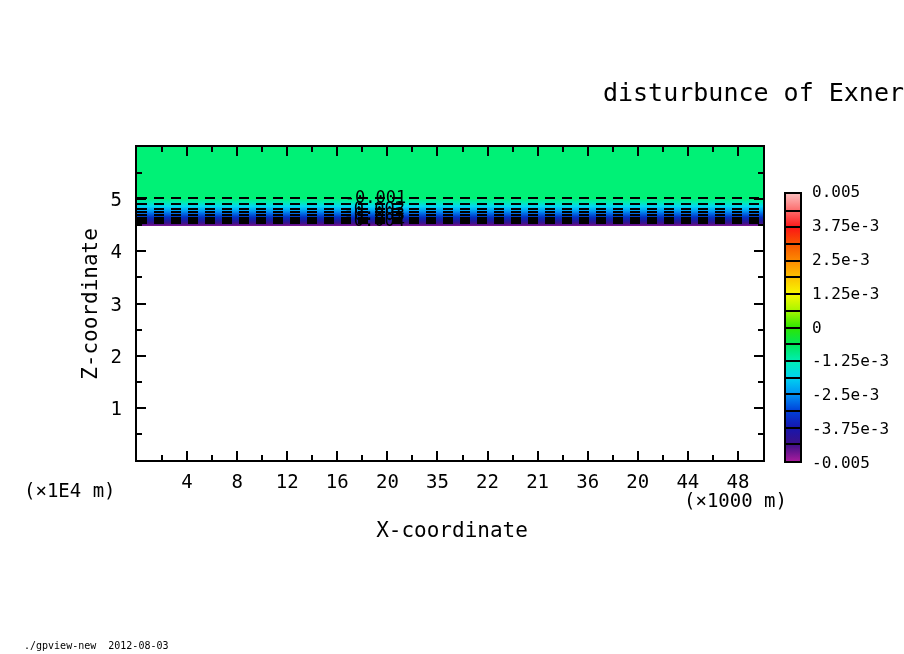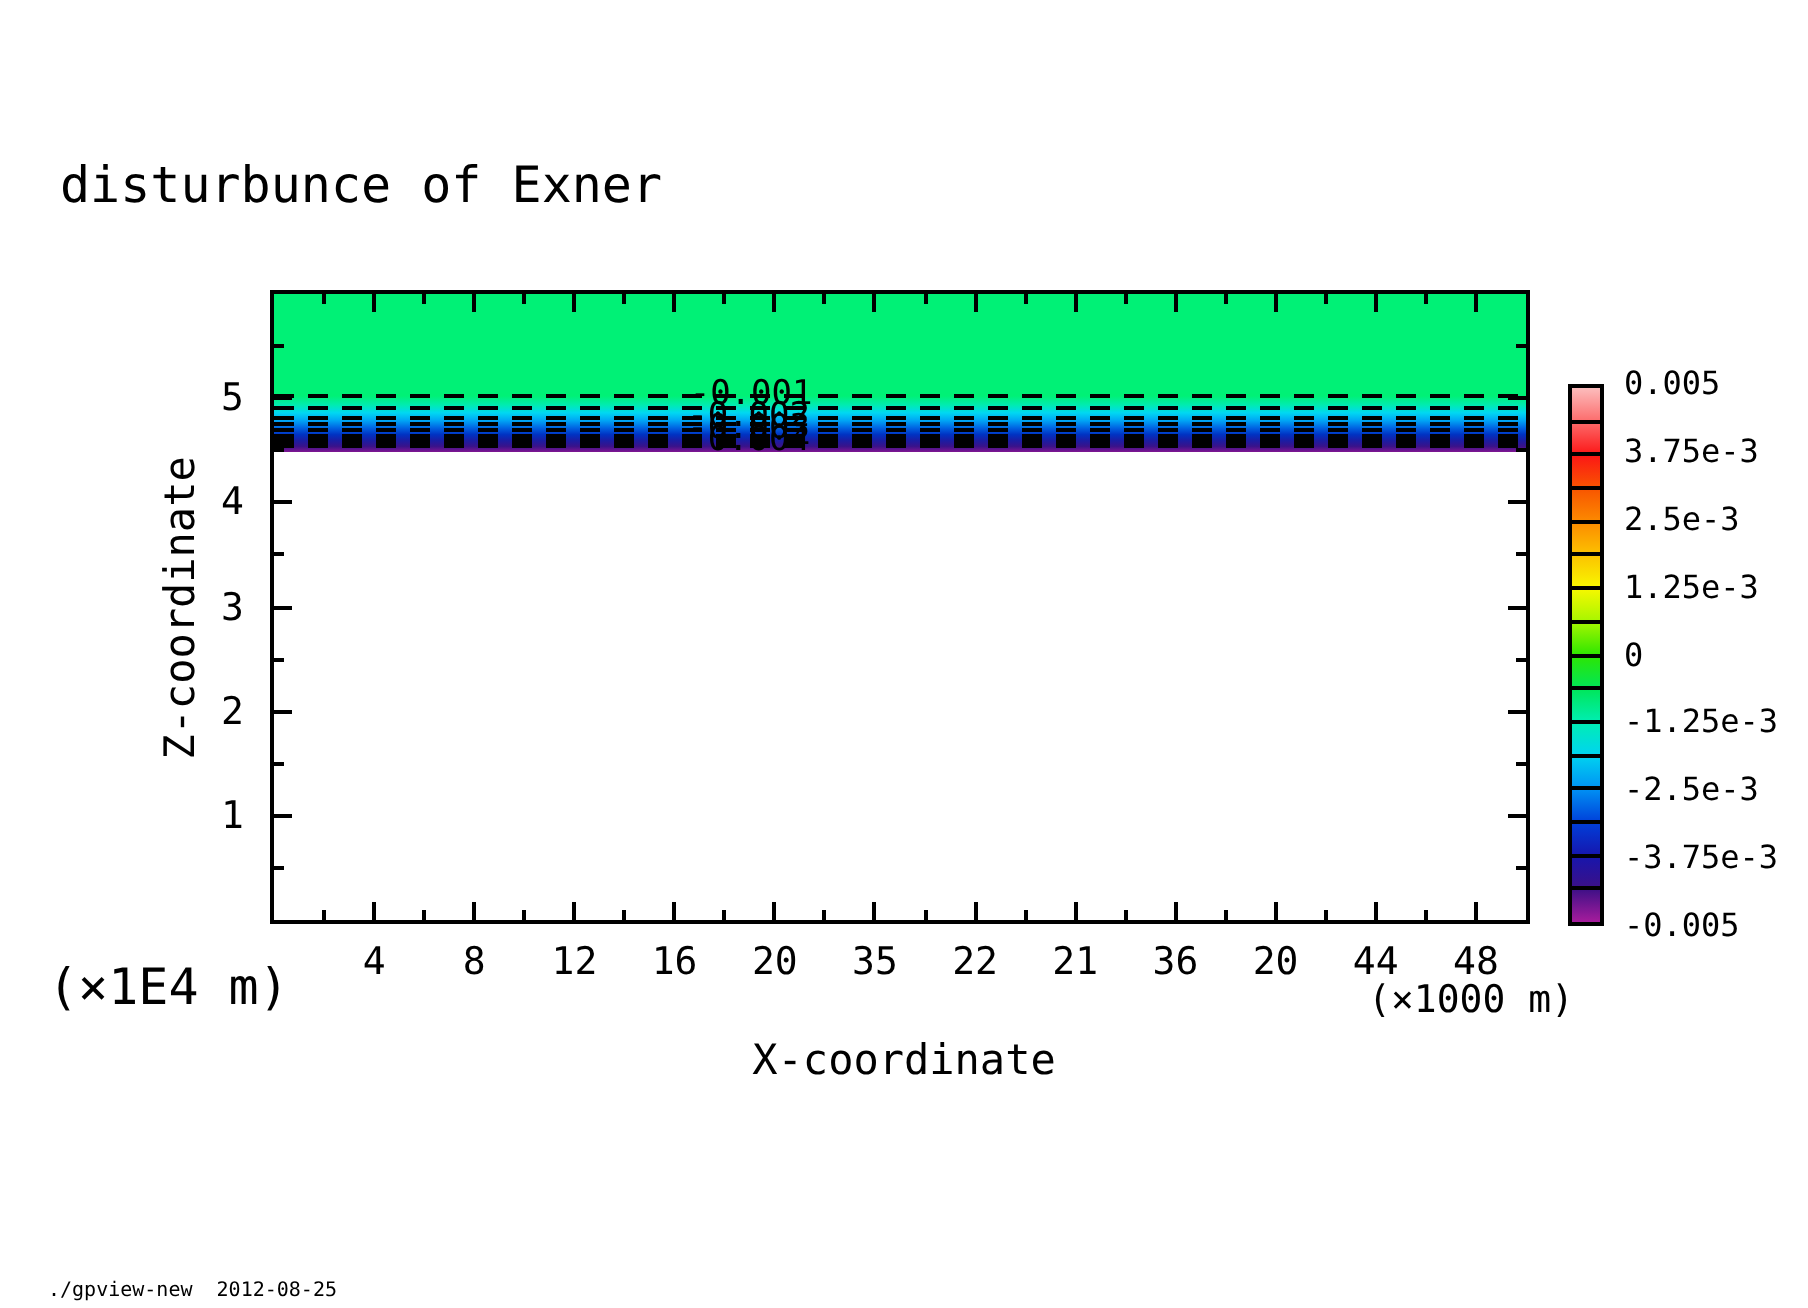--- a/index.html
+++ b/index.html
@@ -1,31 +1,31 @@
 <!DOCTYPE html>
 <html><head>
 <meta charset="utf-8">
 <style>
   html,body{margin:0;padding:0;background:#fff;}
   #canvas{position:relative;width:904px;height:654px;background:#ffffff;overflow:hidden;
           font-family:"DejaVu Sans Mono", monospace;color:#000;}
   .abs{position:absolute;}
-  #chart-title{left:0;right:0;top:78px;text-align:left;font-size:25px;letter-spacing:0px;white-space:pre;margin-left:30px;}
+  #chart-title{left:0;right:0;top:78px;text-align:right;font-size:25px;letter-spacing:0px;white-space:pre;}
   #plot{left:135px;top:145px;width:630px;height:317px;border:2px solid #000;box-sizing:border-box;background:#fff;}
   #plot-inner{position:absolute;left:0;top:0;width:626px;height:313px;overflow:hidden;}
   #green-region{position:absolute;left:0;top:0;width:100%;}
   #grad-band{position:absolute;left:0;width:100%;}
   .dash-line{position:absolute;left:0;width:100%;height:2px;
      background:repeating-linear-gradient(90deg,#000 0 10px,rgba(0,0,0,0) 10px 17px);}
   .tick{position:absolute;background:#000;}
   .contour-label{position:absolute;font-size:17px;line-height:18px;white-space:pre;color:#000;}
   .xt-label{position:absolute;top:470px;width:60px;text-align:center;font-size:19px;}
   .yt-label{position:absolute;left:88px;width:34px;text-align:right;font-size:19px;}
   #x-units{right:117px;top:489px;font-size:19px;white-space:pre;}
-  #y-units{left:24px;top:479px;font-size:25px;white-space:pre;}
+  #y-units{left:24px;top:479px;font-size:19px;white-space:pre;}
   #x-axis-title{left:0;right:0;top:518px;text-align:center;font-size:21px;white-space:pre;}
   #y-axis-title{left:-62px;top:292px;width:304px;text-align:center;font-size:21px;white-space:pre;
      transform:rotate(-90deg);transform-origin:center;}
   #colorbar{left:784px;top:192px;width:18px;height:271px;border:2px solid #000;box-sizing:border-box;}
   .cb-divider{position:absolute;left:0;width:100%;height:2px;background:#000;}
   .cb-label{position:absolute;left:812px;width:120px;font-size:16px;line-height:18px;white-space:pre;}
   #contour-interval{left:0;right:0;top:566px;text-align:center;font-size:18px;white-space:pre;}
   #time-label{left:615px;top:593px;font-size:18px;white-space:pre;}
   .footer{top:640px;font-size:10px;white-space:pre;}
   #footer-left{left:24px;}
@@ -183,14 +183,14 @@
       <div class="cb-label" style="top: 250.75px;">2.5e-3</div>
       <div class="cb-label" style="top: 284.625px;">1.25e-3</div>
       <div class="cb-label" style="top: 318.5px;">0</div>
       <div class="cb-label" style="top: 352.375px;">-1.25e-3</div>
       <div class="cb-label" style="top: 386.25px;">-2.5e-3</div>
       <div class="cb-label" style="top: 420.125px;">-3.75e-3</div>
       <div class="cb-label" style="top: 454px;">-0.005</div>
     </div>
 
 
-  <div class="abs footer" id="footer-left">./gpview-new  2012-08-25</div>
+  <div class="abs footer" id="footer-left">./gpview-new  2012-08-03</div>
 </div>
 
 </body></html>

